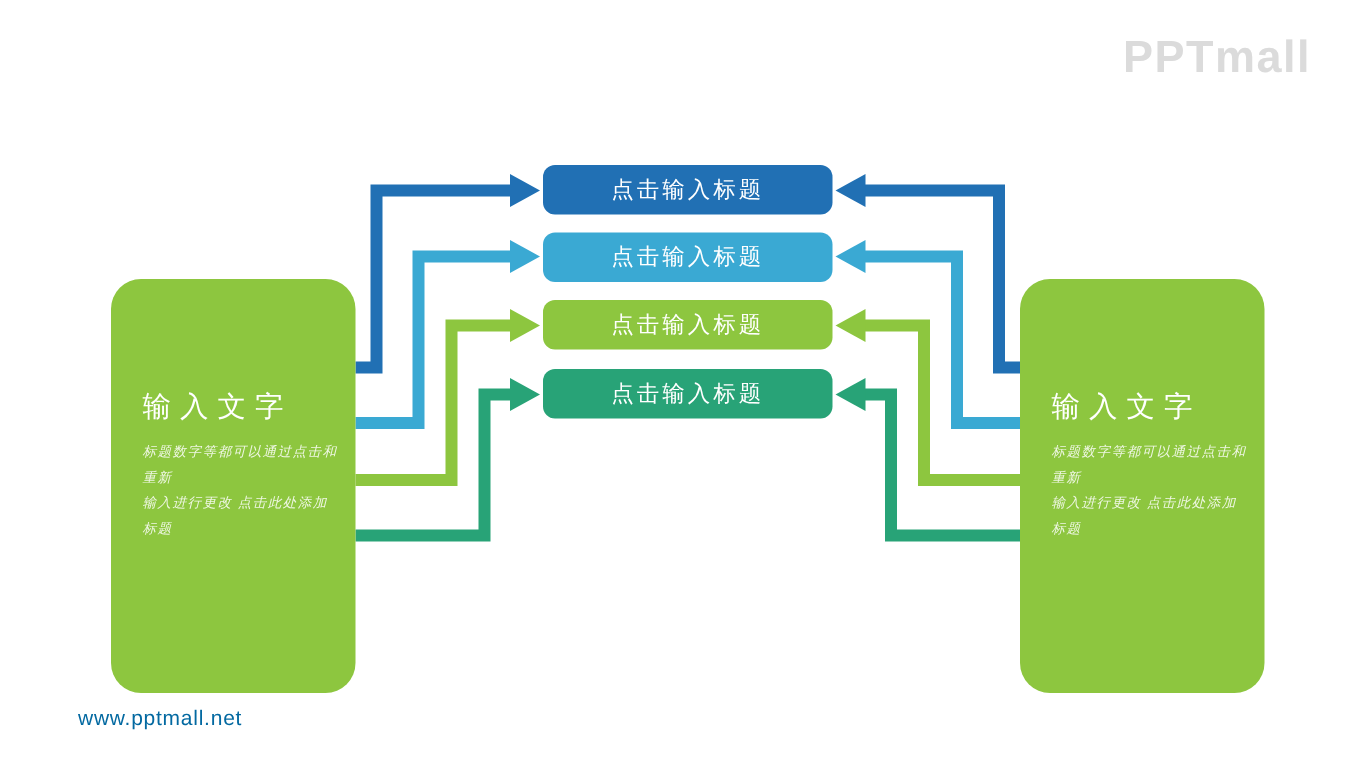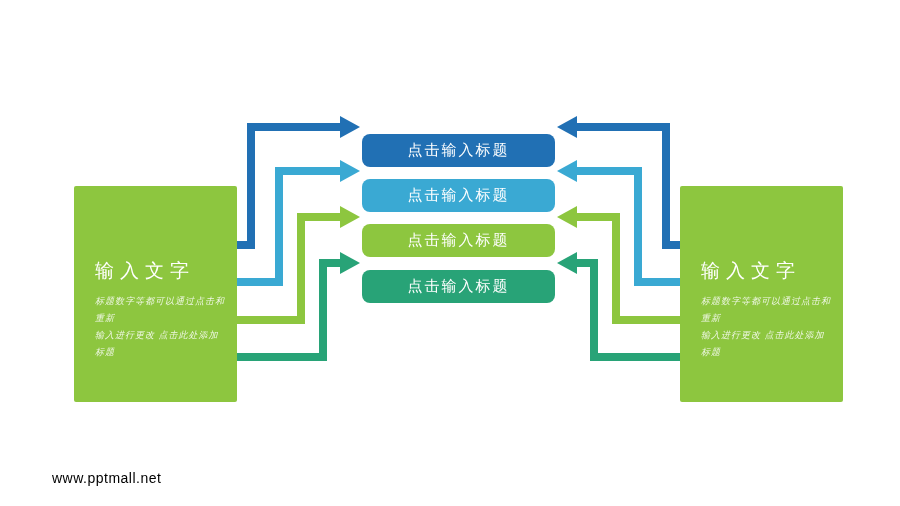--- a/index.html
+++ b/index.html
@@ -10,36 +10,36 @@
   .logo {
     position:absolute; top:22px; right:26px;
     font-size:30px; font-weight:bold; letter-spacing:1px;
   }
   .watermark {
     position:absolute; left:52px; top:470px; font-size:14px; letter-spacing:0.5px;
   }
   .connectors { position:absolute; left:0; top:0; width:900px; height:506px; }
   .connectors polyline { fill:none; stroke-width:8; stroke-linejoin:miter; }
   .side-box {
-    position:absolute; top:186px; width:163px; height:216px;
-    border-radius:2px; box-sizing:border-box;
+    position:absolute; top:186px; width:163px; height:276px;
+    border-radius:20px; box-sizing:border-box;
     padding:72px 12px 0 21px; color:#ffffff;
   }
   .side-box.left  { left:74px;  }
   .side-box.right { left:680px; }
   .box-title { font-size:19px; letter-spacing:6px; font-weight:normal; }
   .box-body  {
     margin-top:9px; font-size:9px; line-height:17px;
     letter-spacing:1px; color:rgba(255,255,255,0.85);font-style:italic;
   }
   .bar {
     position:absolute; left:362px; width:193px; height:33px;
     border-radius:8px; color:#ffffff; display:flex;
     align-items:center; justify-content:center;
-    font-size:15px; letter-spacing:2px;margin-top:24px;
+    font-size:15px; letter-spacing:2px;
   }
   .bar1 { top:110px; } .bar2 { top:155px; } .bar3 { top:200px; } .bar4 { top:246px; }
 </style>
 </head>
 <body>
 
 <div class="stage">
 
   <svg class="connectors" viewBox="0 0 900 506" xmlns="http://www.w3.org/2000/svg">
 
@@ -71,20 +71,21 @@
     <g>
       <polyline points="680,320 616,320 616,217 575,217" stroke="#8DC63F"></polyline>
       <polygon points="577,206 577,228 557,217" fill="#8DC63F"></polygon>
     </g>
     <g>
       <polyline points="680,357 594,357 594,263 575,263" stroke="#28A377"></polyline>
       <polygon points="577,252 577,274 557,263" fill="#28A377"></polygon>
     </g>
   </svg>
 
+  <div class="logo" style="color: rgb(219, 219, 219);">PPTmall</div>
 
   <div class="side-box left" style="background: rgb(141, 198, 63);">
     <div class="box-title">输入文字</div>
     <div class="box-body">
       <div>标题数字等都可以通过点击和重新</div>
       <div>输入进行更改 点击此处添加标题</div>
     </div>
   </div>
 
   <div class="side-box right" style="background: rgb(141, 198, 63);">
@@ -93,15 +94,15 @@
       <div>标题数字等都可以通过点击和重新</div>
       <div>输入进行更改 点击此处添加标题</div>
     </div>
   </div>
 
   <div class="bar bar1" style="background: rgb(33, 112, 180);">点击输入标题</div>
   <div class="bar bar2" style="background: rgb(58, 169, 211);">点击输入标题</div>
   <div class="bar bar3" style="background: rgb(141, 198, 63);">点击输入标题</div>
   <div class="bar bar4" style="background: rgb(40, 163, 119);">点击输入标题</div>
 
-  <div class="watermark" style="color: #000000;">www.pptmall.net</div>
+  <div class="watermark" style="color: #0369a1;">www.pptmall.net</div>
 
 </div>
 
 </body></html>

